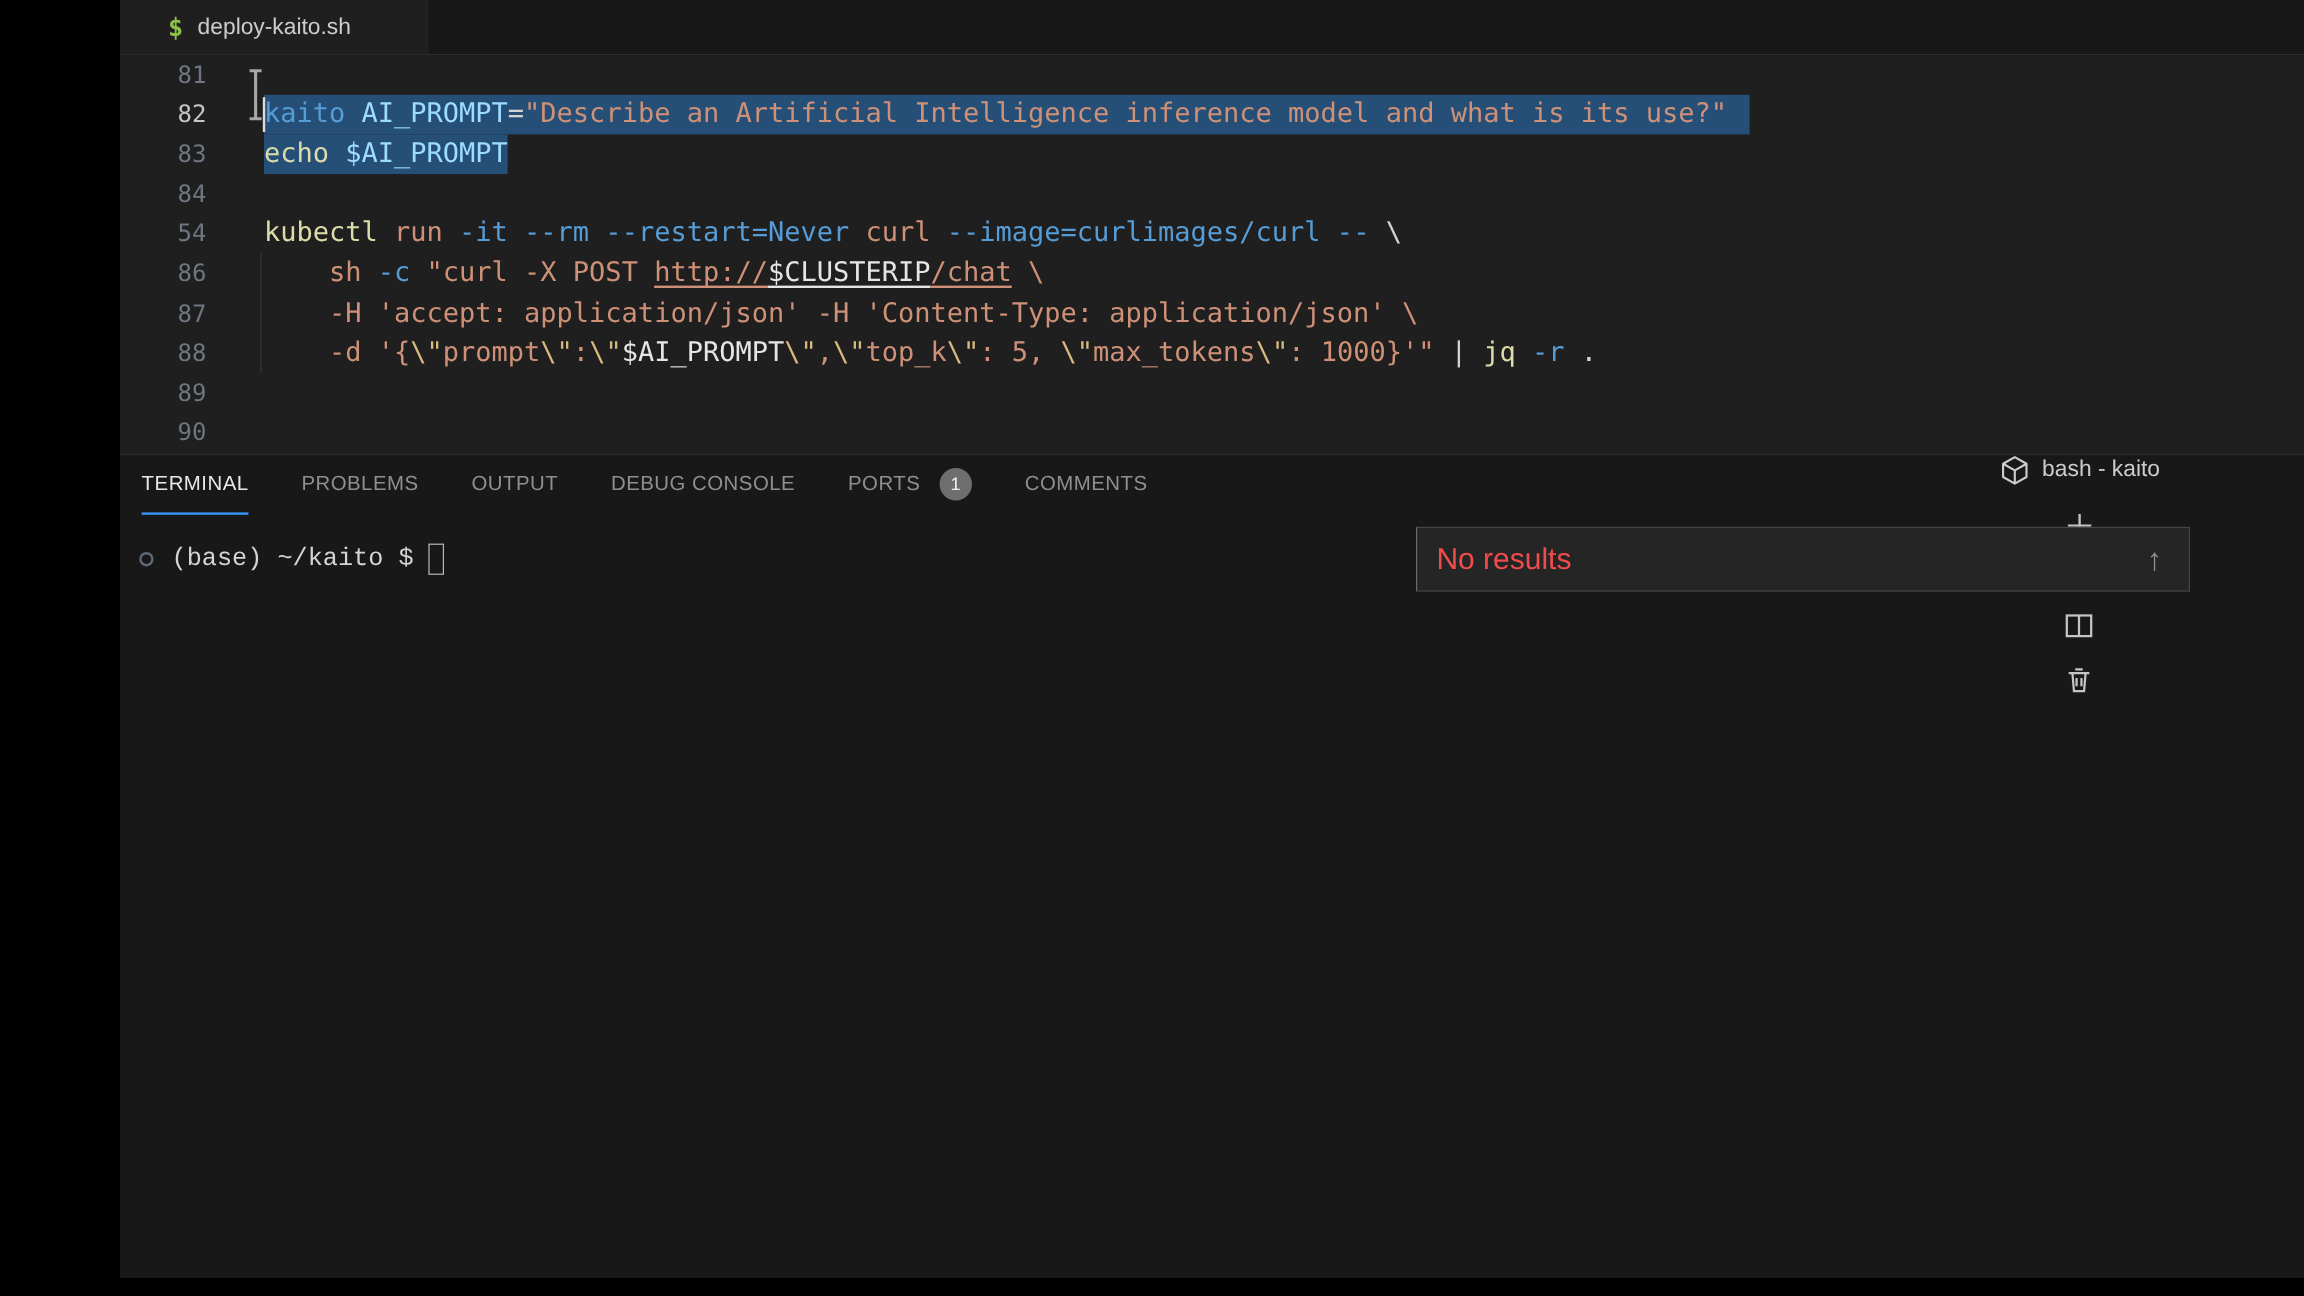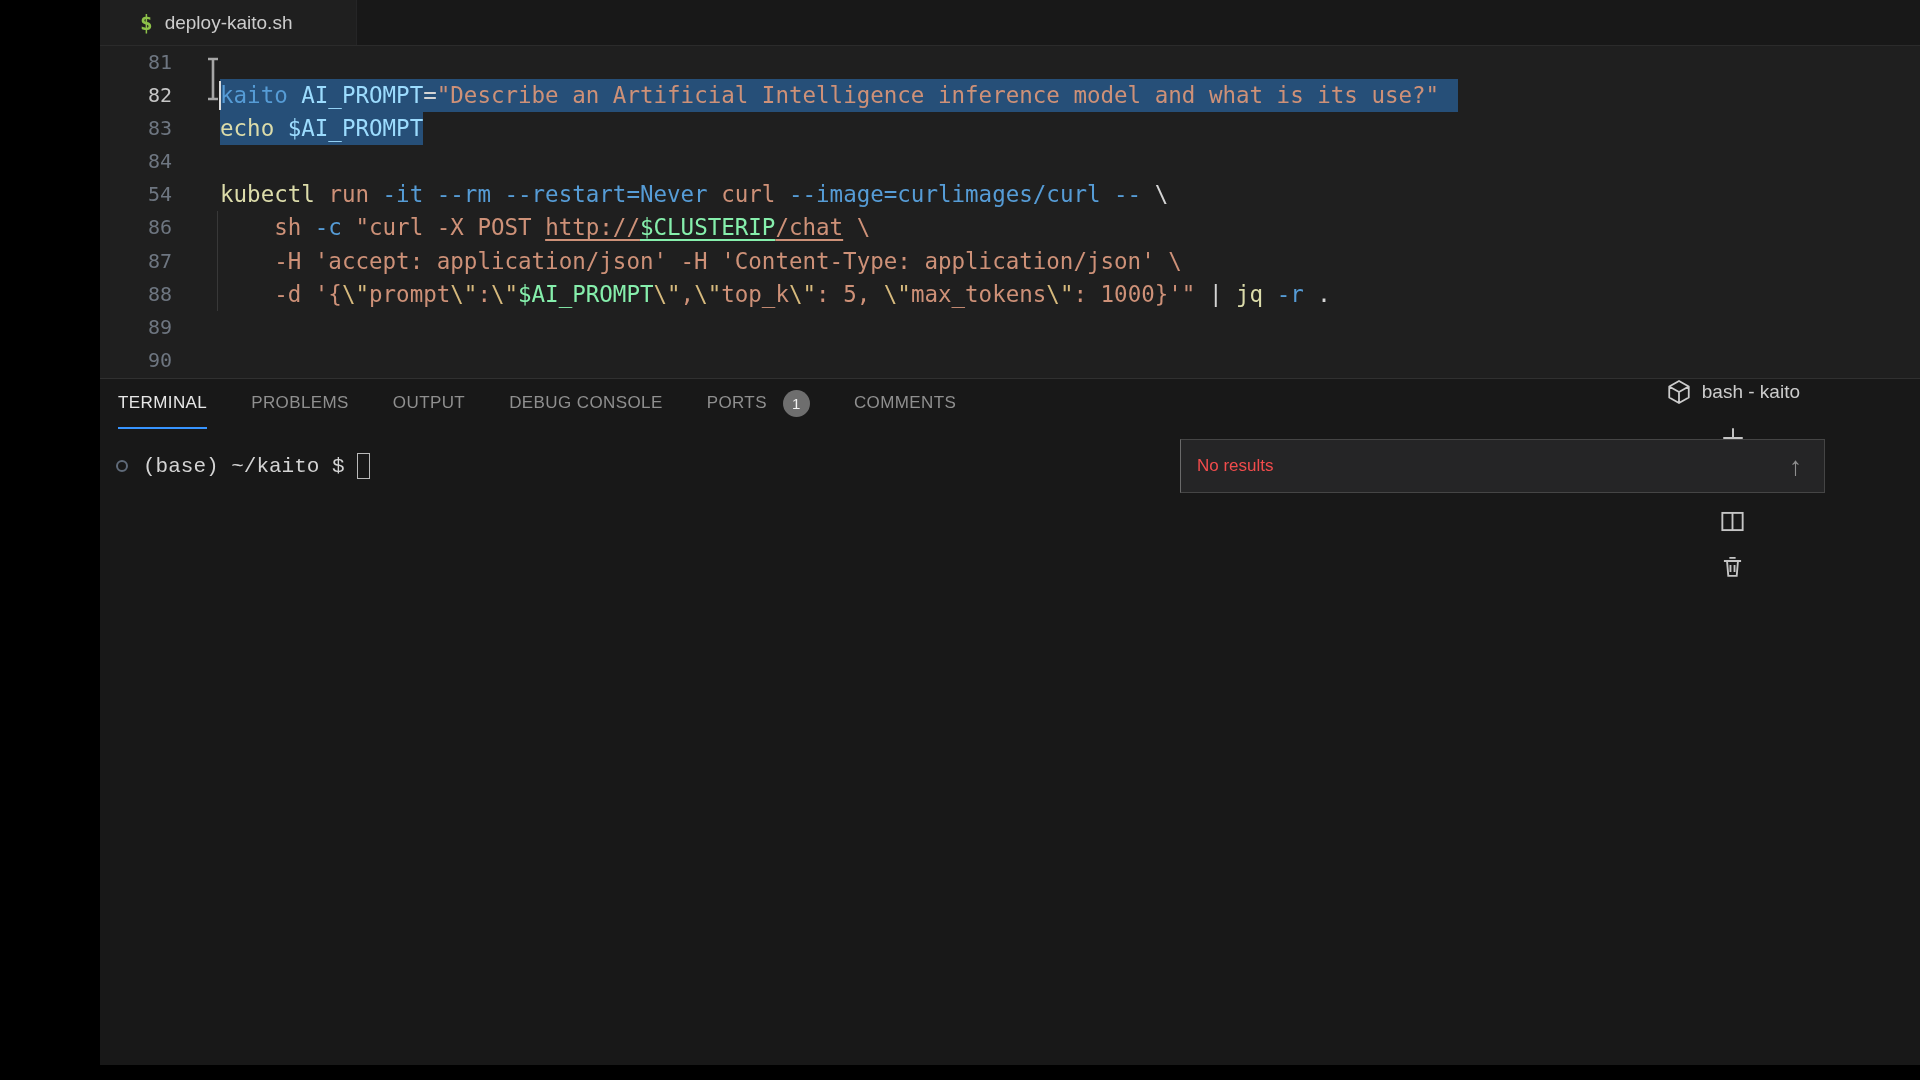--- a/index.html
+++ b/index.html
@@ -16,21 +16,21 @@
   
   .editor { position:relative; height:331px; overflow:hidden; display:flex; background:#1f1f1f; }
   .gutter { width:120px; padding-right:48px; text-align:right; flex:none; }
   .ln { height:33.1px; line-height:33.1px; font-family:"DejaVu Sans Mono",monospace; font-size:20px; color:#6e7681; }
   .ln.active { color:#c6c6c6; }
   .code { flex:1; font-family:"DejaVu Sans Mono",monospace; font-size:22.5px; color:#d4d4d4; }
   .code-line { position:relative; height:33.1px; line-height:33.1px; white-space:pre; }
   .tok { position:relative; z-index:1; }
   .k  { color:#569cd6; }
   .v  { color:#9cdcfe; }
-  .vb { color:#86efac; }
+  .vb { color:#e5e5e5; }
   .s  { color:#ce9178; }
   .f  { color:#dcdcaa; }
   .e  { color:#d7ba7d; }
   .p  { color:#d4d4d4; }
   .ul { text-decoration:underline; text-underline-offset:4px; }
   .sel { position:absolute; top:0; height:100%; background:#264f78; z-index:0; }
   .caret { position:absolute; left:-1px; top:2px; width:2px; height:29px; background:#dcdcdc; z-index:2; }
   .code-line.guide::before { content:""; position:absolute; left:-3px; top:0; width:1px; height:100%; background:#383838; }
   .ibeam { position:absolute; left:104px; top:56px; z-index:5; opacity:.9; }
 
@@ -49,21 +49,21 @@
   
   .find { position:absolute; top:60px; right:95px; width:645px; height:54px; background:#252526;
           border:1px solid #454545; border-left:1px solid #6a6a6a; display:flex; align-items:center;
           padding:0 16px; gap:16px; }
   .find-input { flex:none; width:448px; height:38px; background:#313131; border-radius:2px;
                 display:flex; align-items:center; padding:0 4px 0 12px; color:#cccccc; font-size:19px; }
   .fbtns { margin-left:auto; display:flex; gap:2px; }
   .fbtn { width:33px; height:30px; display:flex; align-items:center; justify-content:center;
           background:none; border:none; border-radius:3px; color:#c5c5c5; font-size:17px; font-family:"Liberation Sans",sans-serif; }
   .fbtn.ww { text-decoration:underline; text-underline-offset:3px; }
-  .find-status { color:#f14c4c; font-size:17px; }
+  .find-status { color:#f14c4c; font-size:25px; }
   .find-arrow { margin-left:auto; background:none; border:none; color:#8f8f8f; font-size:26px; line-height:1; }
 
   
   .prompt-row { position:absolute; top:62px; left:16px; height:50px; display:flex; align-items:center;
                 font-family:Liberation Mono, monospace; font-size:21px; color:#d4d4d4; }
   .cmd-circle { width:12px; height:12px; border:2px solid #5f6a79; border-radius:50%; margin-right:15px; flex:none; }
   .term-cursor { width:13px; height:26px; border:1px solid #b9b9b9; margin-left:12px; flex:none; }
 </style>
 </head>
 <body>

